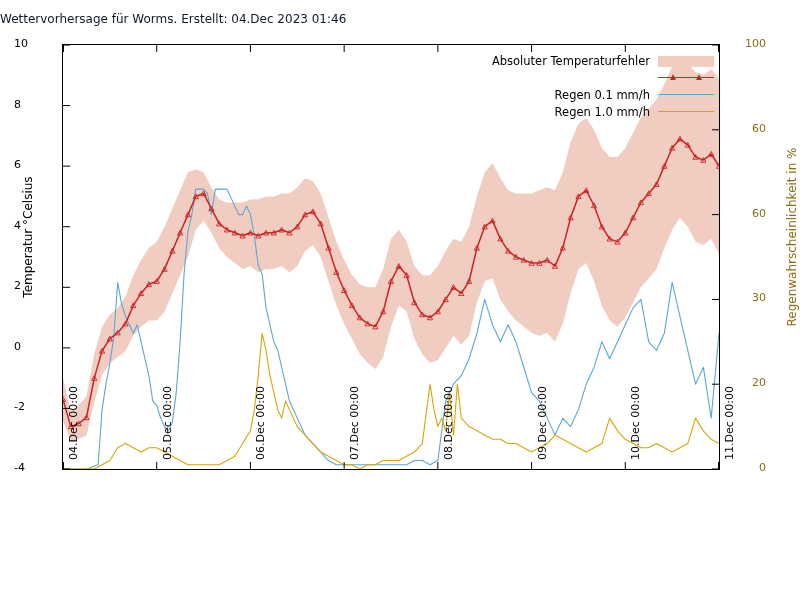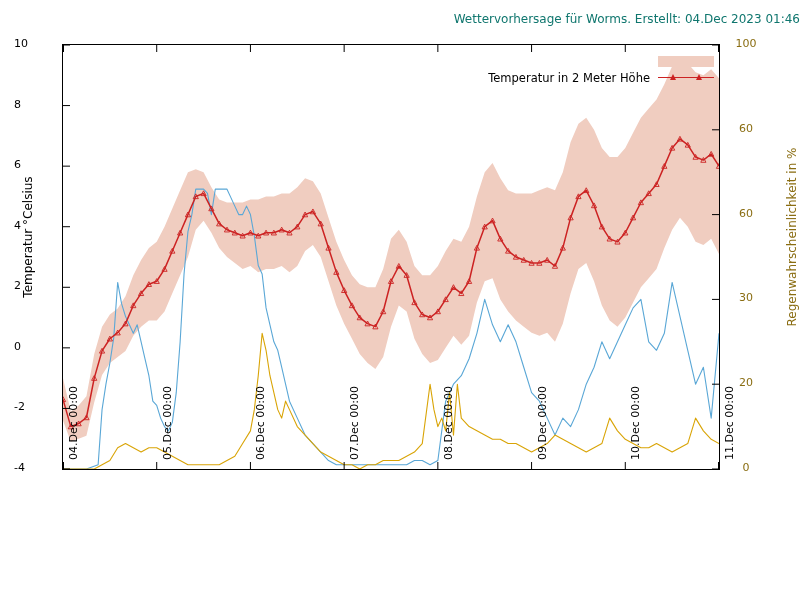--- a/index.html
+++ b/index.html
@@ -16,23 +16,23 @@
   #chart-root {
     position: relative;
     width: 800px;
     height: 600px;
   }
   #chart-title {
     position: absolute;
     top: 12px;
     left: 0;
     width: 800px;
-    text-align: right;
+    text-align: left;
     font-size: 12px;
-    color: #0f766e;
+    color: #0f172a;
   }
   
   #plot-area {
     position: absolute;
     left: 62px;
     top: 44px;
     width: 658px;
     height: 426px;
     border: 1px solid #000000;
     box-sizing: border-box;
@@ -73,21 +73,21 @@
   .tick-label {
     position: absolute;
     font-size: 11px;
     color: #000000;
     white-space: nowrap;
   }
   .ytick-left {
     width: 40px;
   }
   .ytick-right {
-    text-align: center;
+    text-align: right;
     width: 40px;
     color: #8a6d12;
   }
   .xtick {
     transform-origin: left top;
     transform: rotate(-90deg);
     text-align: right;
   }
   
   #legend {
@@ -304,25 +304,37 @@
       <div class="tick-label xtick" style="left: 535.571px; top: 476px; width: 90px;">09.Dec 00:00</div>
       <div class="tick-label xtick" style="left: 629.286px; top: 476px; width: 90px;">10.Dec 00:00</div>
       <div class="tick-label xtick" style="left: 723px; top: 476px; width: 90px;">11.Dec 00:00</div>
     </div>
 
   <div class="axis-title" id="ylabel-left">Temperatur °Celsius</div>
   <div class="axis-title" id="ylabel-right">Regenwahrscheinlichkeit in %</div>
 
   <div id="legend">
       <div class="legend-row">
+        <span class="legend-label">Absoluter Temperaturfehler</span>
         <span class="legend-swatch">
           <div class="swatch-band" style="background: rgb(240, 205, 192);"></div>
         </span>
       </div>
       <div class="legend-row">
-        <span class="legend-label">Temperatur in 2 Meter Höhe</span>
         <span class="legend-swatch">
           <div class="swatch-line marked" style="background: rgb(204, 34, 34); color: rgb(204, 34, 34);"></div>
         </span>
       </div>
+      <div class="legend-row">
+        <span class="legend-label">Regen 0.1 mm/h</span>
+        <span class="legend-swatch">
+          <div class="swatch-line" style="background: rgb(90, 167, 214); color: rgb(90, 167, 214);"></div>
+        </span>
+      </div>
+      <div class="legend-row">
+        <span class="legend-label">Regen 1.0 mm/h</span>
+        <span class="legend-swatch">
+          <div class="swatch-line" style="background: rgb(217, 164, 6); color: rgb(217, 164, 6);"></div>
+        </span>
+      </div>
     </div>
 
 </div>
 
 </body></html>

